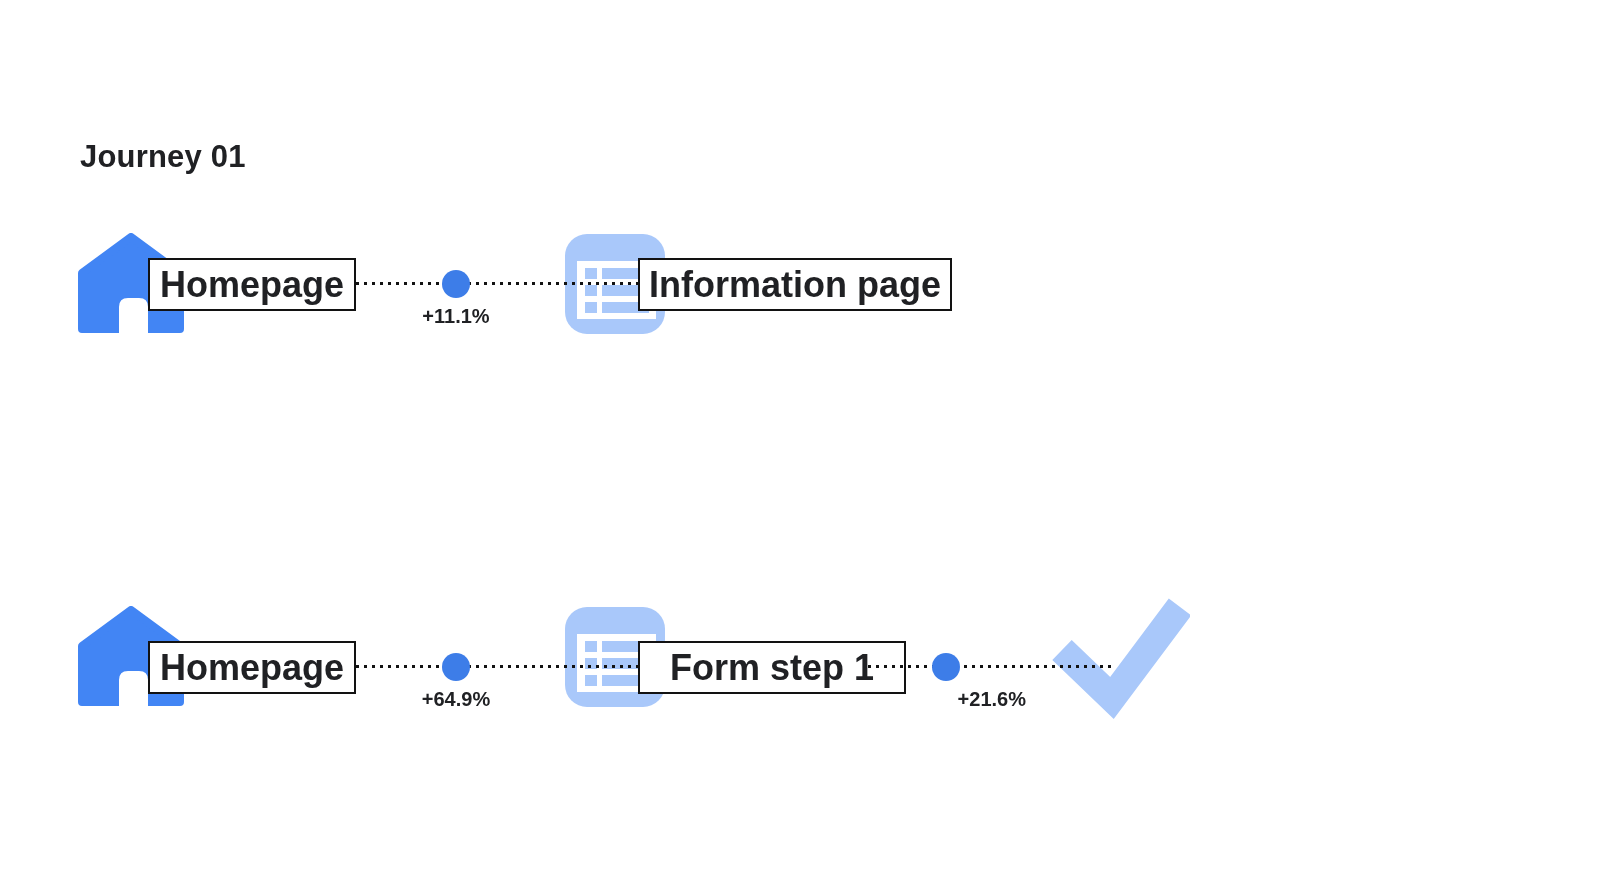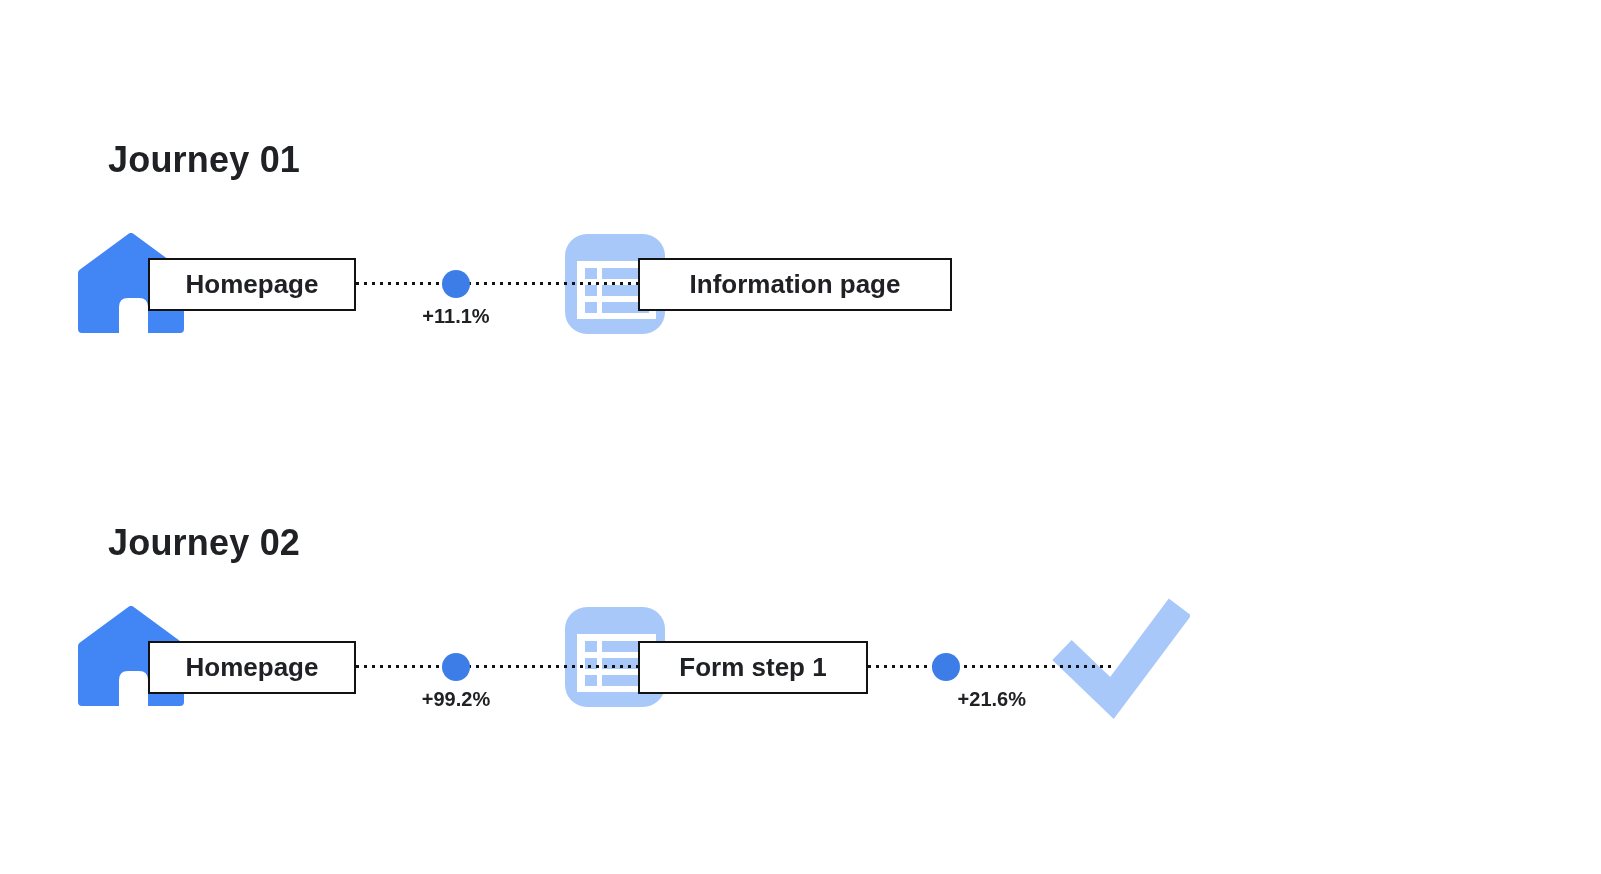--- a/index.html
+++ b/index.html
@@ -11,37 +11,36 @@
     position: relative;
     width: 1601px;
     height: 874px;
     background: #ffffff;
     overflow: hidden;
     font-family: "Liberation Sans", sans-serif;
     color: var(--text, #202124);
   }
   .journey-title {
     position: absolute;
-    font-size: 36px;
+    font-size: 31px;
     font-weight: 700;
     letter-spacing: 0.2px;
     line-height: 1.1;
     z-index: 6;
-    margin-left: 28px;
   }
   .node-box {
     position: absolute;
     height: 53px;
     background: #ffffff;
     border: 2px solid var(--line, #121212);
     box-sizing: border-box;
     display: flex;
     align-items: center;
     justify-content: center;
-    font-size: 26px;
+    font-size: 36px;
     font-weight: 700;
     white-space: nowrap;
     z-index: 3;
   }
   .dotline {
     position: absolute;
     height: 3px;
     background-image: repeating-linear-gradient(90deg,
       var(--line, #121212) 0 3px, transparent 3px 8px);
     z-index: 5;
@@ -149,55 +148,54 @@
           <span class="bullet"></span>
           <span class="bar"></span>
         </div>
     </div>
   </div>
 
   <div class="node-box" style="left:638px; top:258px; width:314px;">
     <span>Information page</span>
   </div>
 
-  <div class="journey-title" style="left:80px; top:523px;">Journey 02</div>
 
   <svg class="house" style="left:78px; top:606px;" viewBox="0 0 106 100">
     <path d="M53 4 L102 40 L102 96 L4 96 L4 40 Z" style="fill:var(--primary-blue,#4285F4); stroke:var(--primary-blue,#4285F4); stroke-width:8; stroke-linejoin:round;"></path>
     <path d="M41 100 L41 74 Q41 65 50 65 L61 65 Q70 65 70 74 L70 100 Z" fill="#ffffff"></path>
   </svg>
 
   <div class="node-box" style="left:148px; top:641px; width:208px;">
     <span>Homepage</span>
   </div>
 
   <div class="dotline" style="left:356px; top:665px; width:282px;"></div>
 
   <div class="flow-dot" style="left:442px; top:653px;"></div>
 
-  <div class="pct" style="left:376px; top:688px;">+99.2%</div>
+  <div class="pct" style="left:376px; top:688px;">+64.9%</div>
 
   <div class="list-icon" style="left:565px; top:607px;">
     <div class="list-panel">
       <div class="lrow r1">
           <span class="bullet"></span>
           <span class="bar"></span>
         </div>
       <div class="lrow r2">
           <span class="bullet"></span>
           <span class="bar"></span>
         </div>
       <div class="lrow r3">
           <span class="bullet"></span>
           <span class="bar"></span>
         </div>
     </div>
   </div>
 
-  <div class="node-box" style="left:638px; top:641px; width:230px;">
+  <div class="node-box" style="left:638px; top:641px; width:268px;">
     <span>Form step 1</span>
   </div>
 
   <div class="dotline" style="left:868px; top:665px; width:247px;"></div>
 
   <div class="flow-dot" style="left:932px; top:653px;"></div>
 
   <div class="pct" style="left:866px; top:688px;text-align:right;">+21.6%</div>
 
   <svg class="check-icon" style="left:1040px; top:592px;" viewBox="0 0 150 130">

